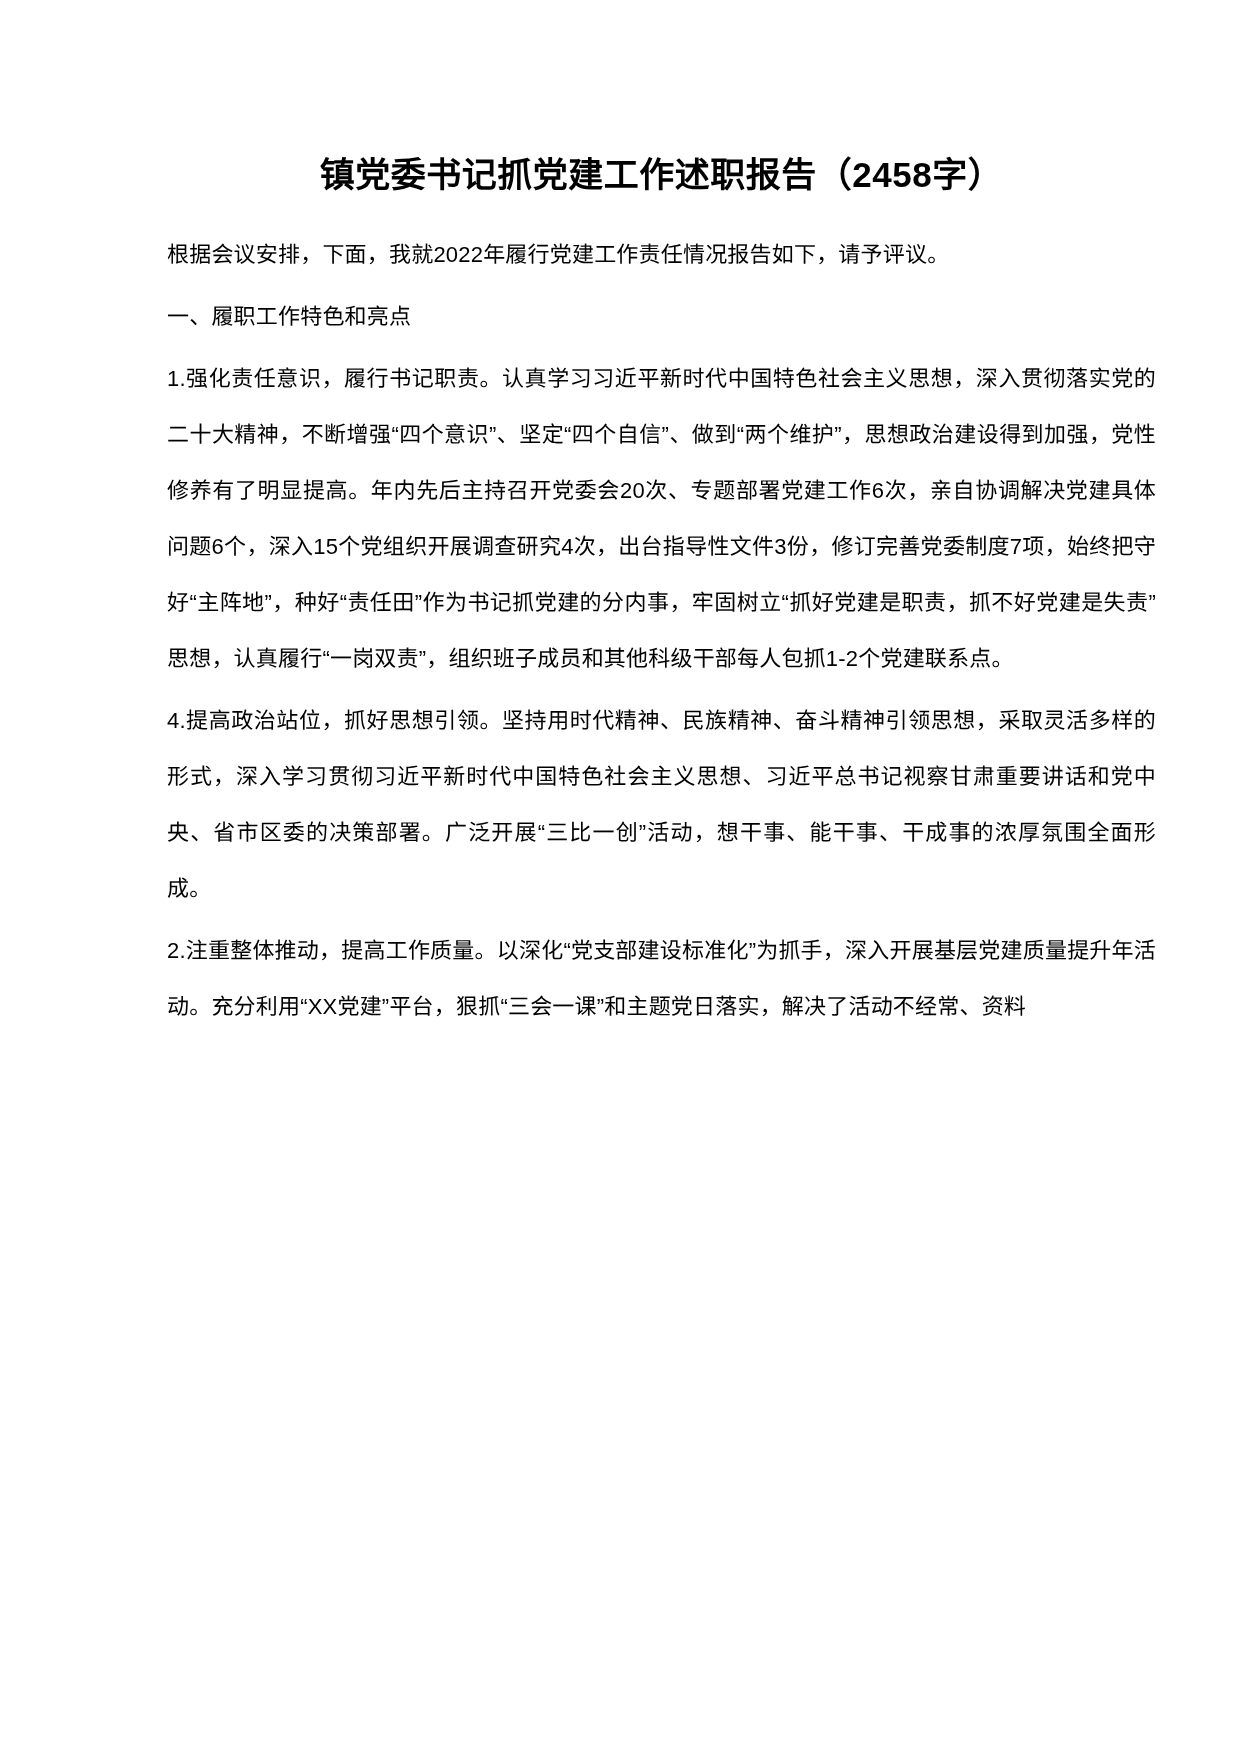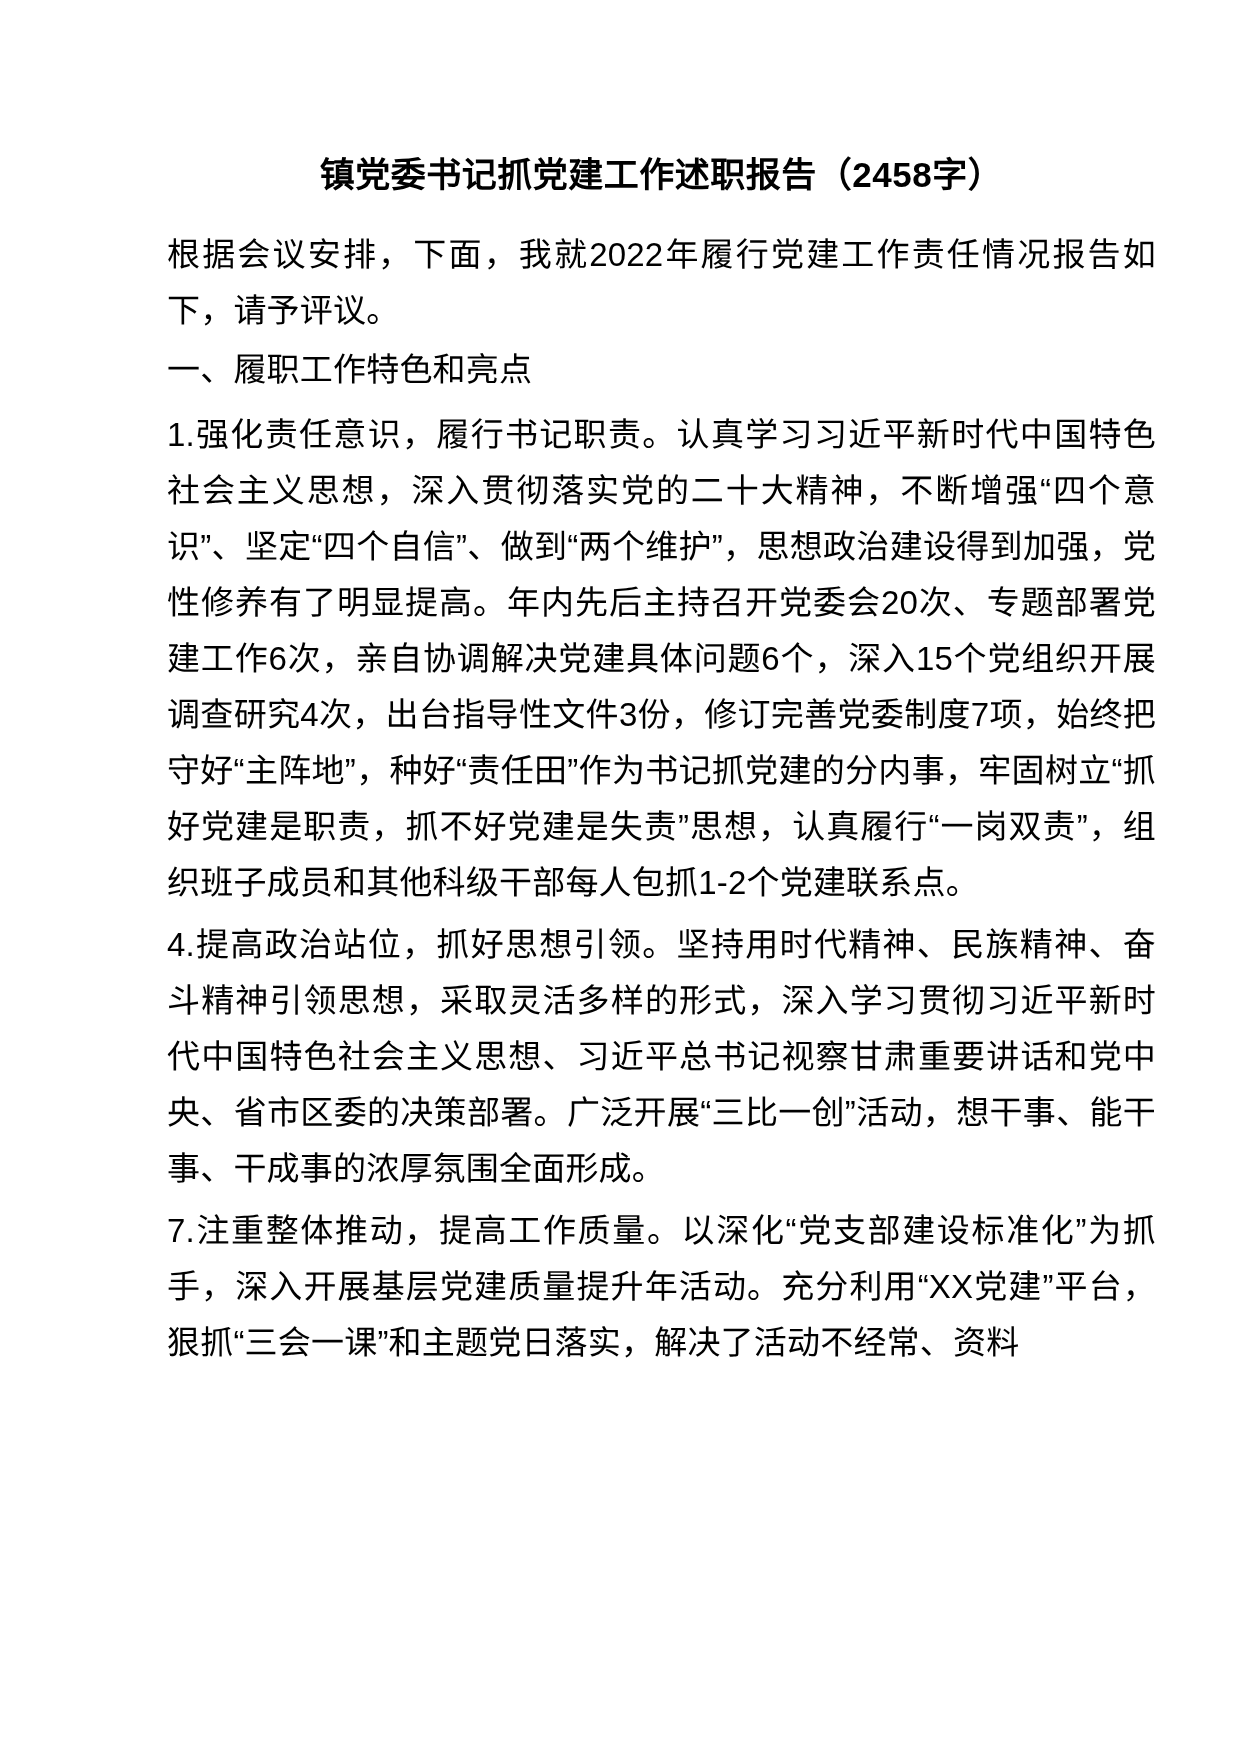--- a/index.html
+++ b/index.html
@@ -31,49 +31,48 @@
     font-weight: bold;
     text-align: center;
     letter-spacing: 0.5px;
     white-space: nowrap;
   }
   .doc-body {
     margin: 0;
   }
   .para {
     margin: 0 0 6px 0;
-    font-size: 33px;
+    font-size: 22px;
     line-height: 56px;
     text-align: justify;
     text-justify: inter-ideograph;
     letter-spacing: 0.2px;
     text-indent: 0;
     word-break: break-all;
   }
   .para:last-child {
     margin-bottom: 0;
   }
   .heading-para {
     margin-bottom: 6px;
-    font-family: Liberation Mono, monospace;
   }
 </style>
 </head>
 <body>
 
 <div class="page">
 
   <h1 class="doc-title">镇党委书记抓党建工作述职报告（2458字）</h1>
 
   <div class="doc-body">
 
     <p class="para">根据会议安排，下面，我就2022年履行党建工作责任情况报告如下，请予评议。</p>
 
     <p class="para heading-para">一、履职工作特色和亮点</p>
 
     <p class="para">1.强化责任意识，履行书记职责。认真学习习近平新时代中国特色社会主义思想，深入贯彻落实党的二十大精神，不断增强“四个意识”、坚定“四个自信”、做到“两个维护”，思想政治建设得到加强，党性修养有了明显提高。年内先后主持召开党委会20次、专题部署党建工作6次，亲自协调解决党建具体问题6个，深入15个党组织开展调查研究4次，出台指导性文件3份，修订完善党委制度7项，始终把守好“主阵地”，种好“责任田”作为书记抓党建的分内事，牢固树立“抓好党建是职责，抓不好党建是失责”思想，认真履行“一岗双责”，组织班子成员和其他科级干部每人包抓1-2个党建联系点。</p>
 
     <p class="para">4.提高政治站位，抓好思想引领。坚持用时代精神、民族精神、奋斗精神引领思想，采取灵活多样的形式，深入学习贯彻习近平新时代中国特色社会主义思想、习近平总书记视察甘肃重要讲话和党中央、省市区委的决策部署。广泛开展“三比一创”活动，想干事、能干事、干成事的浓厚氛围全面形成。</p>
 
-    <p class="para">7.注重整体推动，提高工作质量。以深化“党支部建设标准化”为抓手，深入开展基层党建质量提升年活动。充分利用“XX党建”平台，狠抓“三会一课”和主题党日落实，解决了活动不经常、资料</p>
+    <p class="para">2.注重整体推动，提高工作质量。以深化“党支部建设标准化”为抓手，深入开展基层党建质量提升年活动。充分利用“XX党建”平台，狠抓“三会一课”和主题党日落实，解决了活动不经常、资料</p>
 
   </div>
 </div>
 
 </body></html>

